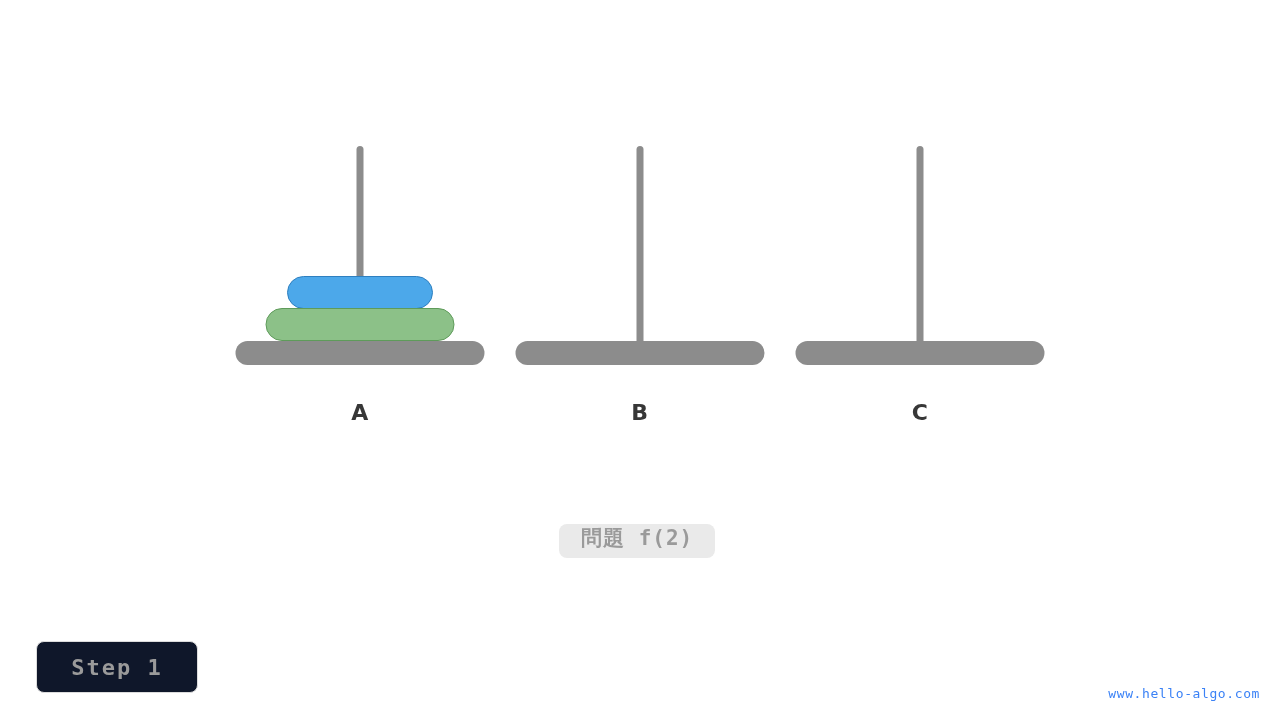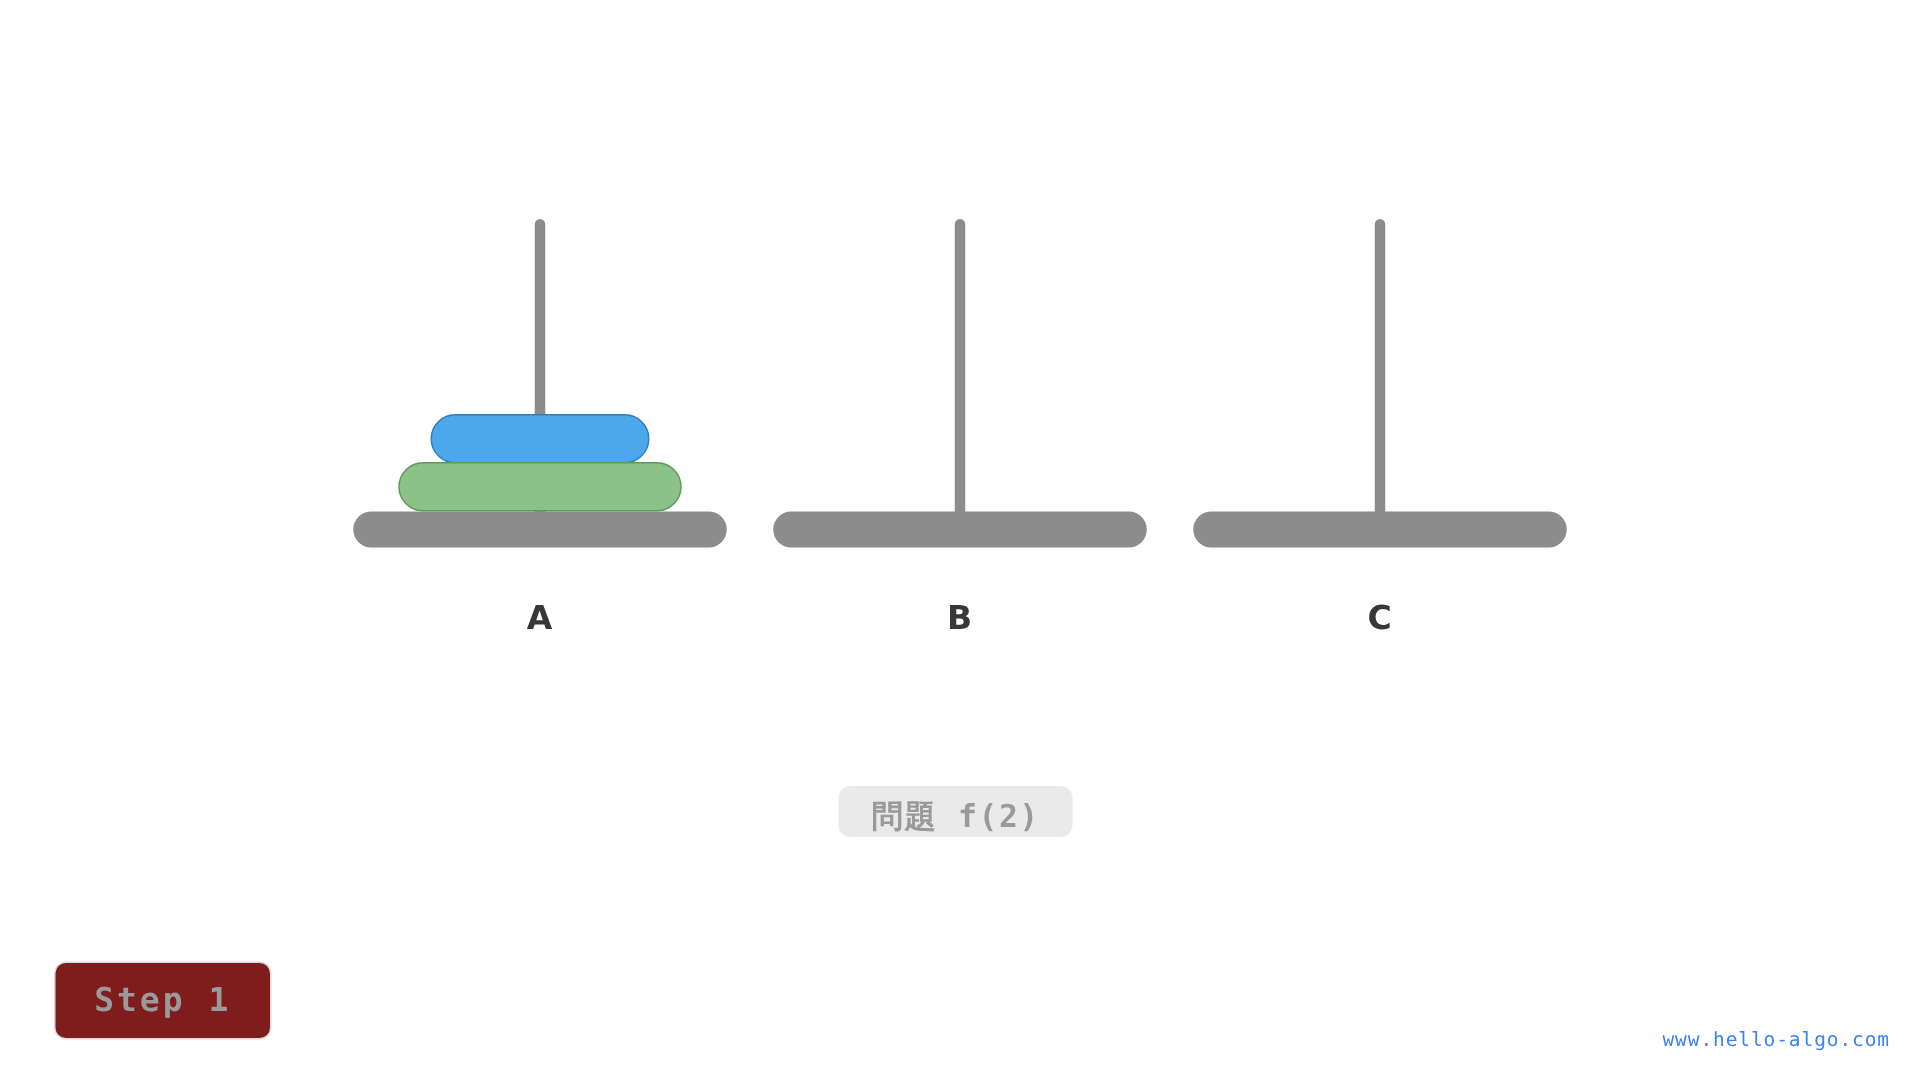--- a/index.html
+++ b/index.html
@@ -72,40 +72,40 @@
   
   .caption-box {
     position: absolute;
     left: 559px;
     top: 524px;
     height: 34px;
     padding: 0 22px;
     background: #EAEAEA;
     border-radius: 8px;
     display: flex;
-    align-items: flex-end;
+    align-items: flex-start;
     justify-content: center;
   }
   .caption-text {
     font-family: "DejaVu Sans Mono", monospace;
     font-size: 21px;
     font-weight: bold;
     color: #9A9A9A;
     letter-spacing: 1px;
     white-space: nowrap;
   }
 
   
   .step-badge {
     position: absolute;
     left: 36px;
     top: 641px;
-    width: 145px;
+    width: 162px;
     height: 52px;
-    background: #7f1d1d;
+    background: #0f172a;
     border: 1px solid #DCDCDC;
     border-radius: 8px;
     display: flex;
     align-items: center;
     justify-content: center;
     box-sizing: border-box;
   }
   .step-text {
     font-family: "DejaVu Sans Mono", monospace;
     font-size: 22px;

